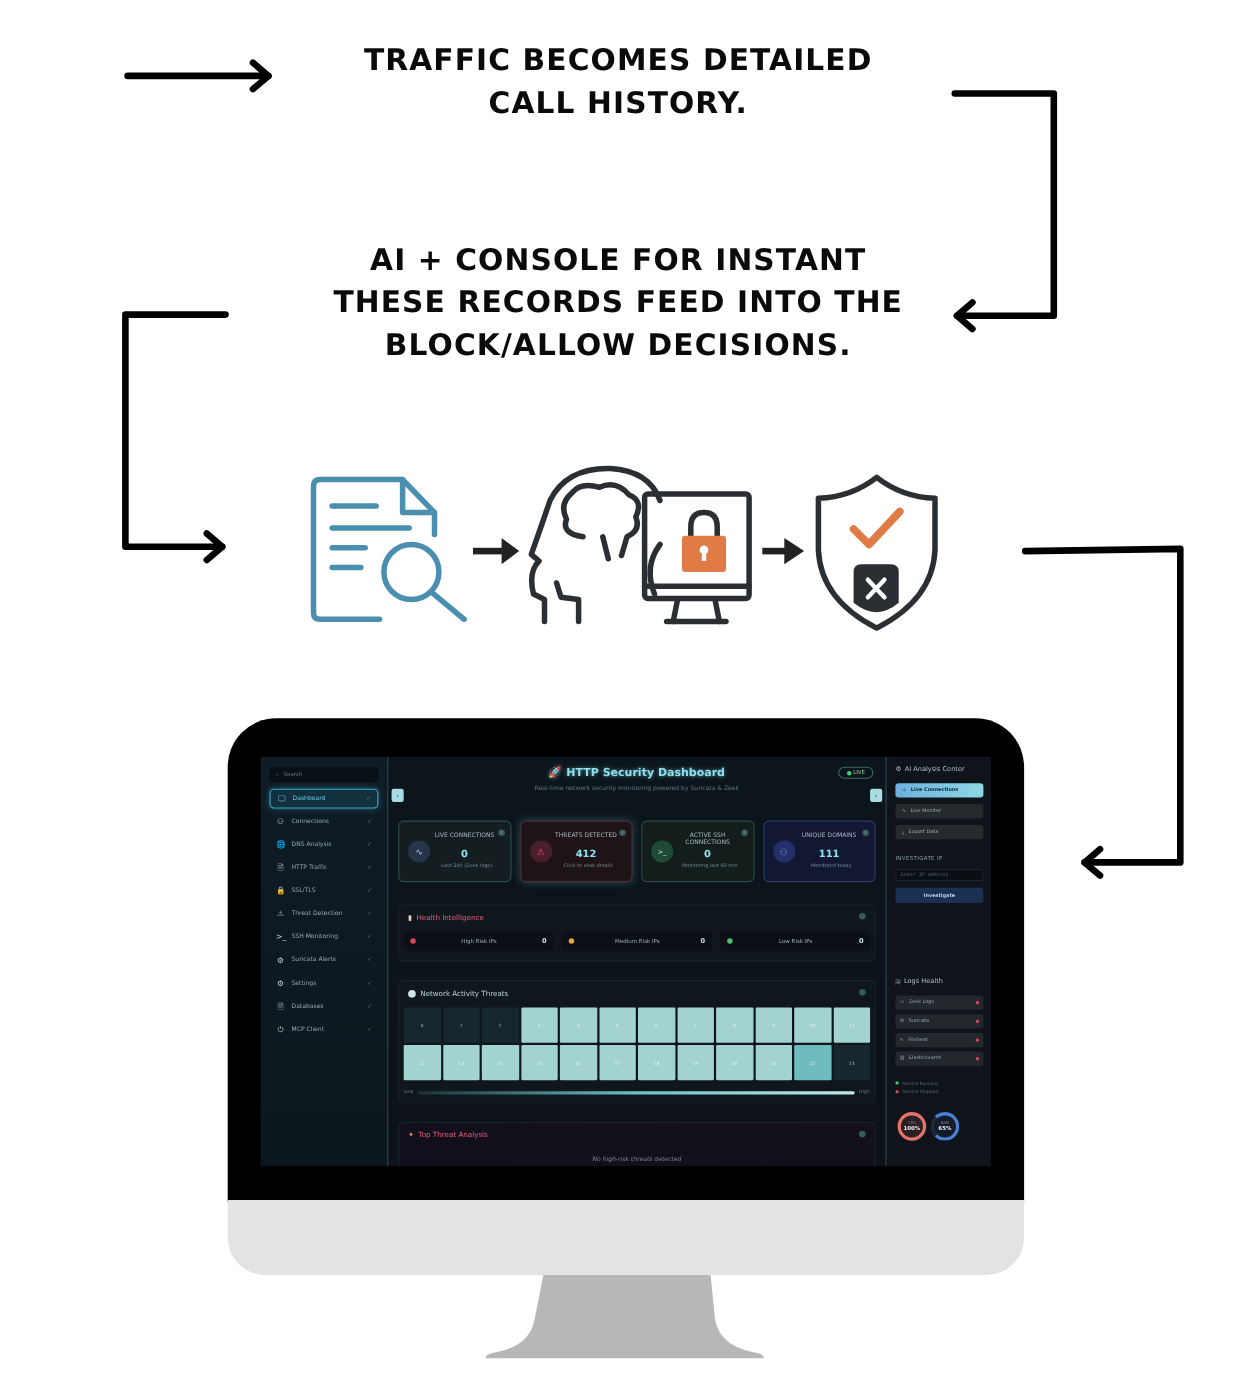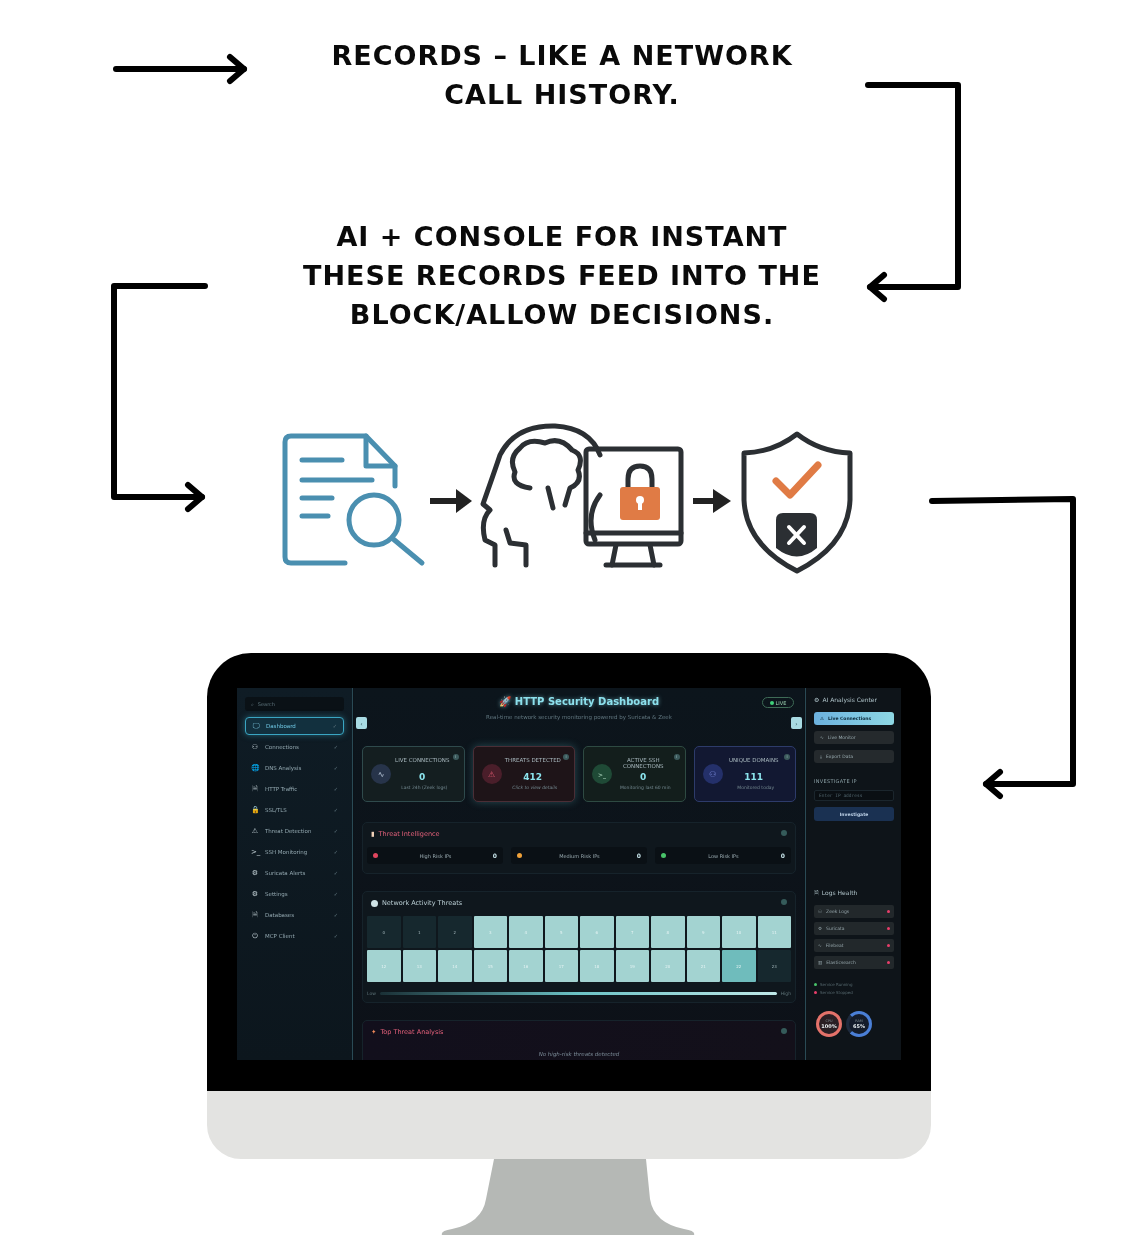--- a/index.html
+++ b/index.html
@@ -108,21 +108,21 @@
   .leg i { width: 3px; height: 3px; border-radius: 50%; display: inline-block; }
   .gauge { position: absolute; top: 323px; width: 26px; height: 26px; border-radius: 50%;
     display: flex; flex-direction: column; align-items: center; justify-content: center; }
   .gauge .gl { font-size: 3.5px; color: #7d8a90; }
   .gauge .gv { font-size: 5px; font-weight: bold; color: #e8eef0; }
 </style>
 </head>
 <body>
 
 <div class="caption" id="cap1">
-  <div>records – like a network</div>
+  <div>Traffic becomes detailed</div>
   <div>call history.</div>
 </div>
 <div class="caption" id="cap2">
   <div>AI + console for instant</div>
   <div>These records feed into the</div>
   <div>block/allow decisions.</div>
 </div>
 
 <svg class="abs" width="1124" height="1260">
   <g stroke="#000" stroke-width="6" fill="none" stroke-linecap="round" stroke-linejoin="round">
@@ -302,21 +302,21 @@
         <div class="cl">Unique Domains</div>
         <div class="cv">111</div>
         <div class="cs">Monitored today</div>
         <div class="info">i</div>
       </div>
     </div>
 
     <div class="panel" style="top:134px;height:52px">
       <div class="panel-title" style="color:#e2607a">
         <span style="color:#f0d0b8">▮</span>
-        <span>Threat Intelligence</span>
+        <span>Health Intelligence</span>
       </div>
       <div class="pinfo"></div>
       <div class="risk-row">
         <div class="risk">
             <span class="rd" style="background:#e0465e"></span>
             <span class="rl">High Risk IPs</span>
             <span class="rv">0</span>
           </div>
         <div class="risk">
             <span class="rd" style="background:#f0a23a"></span>

